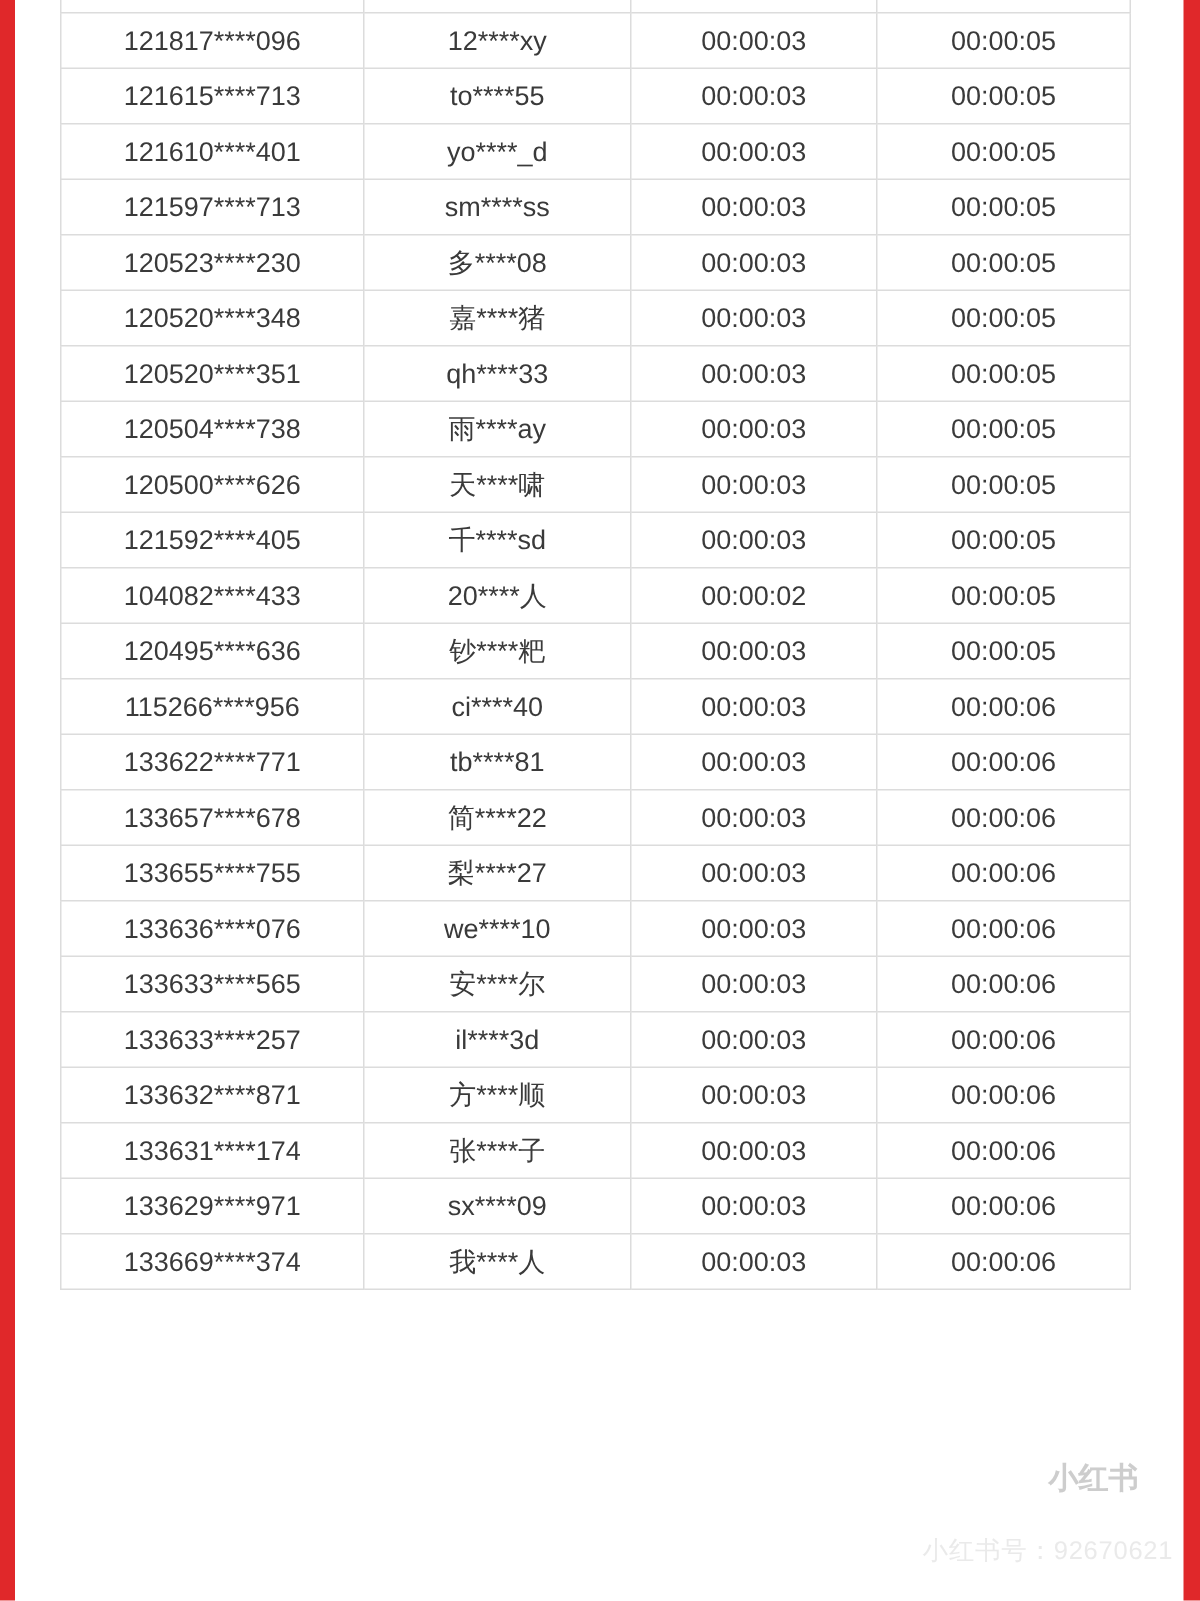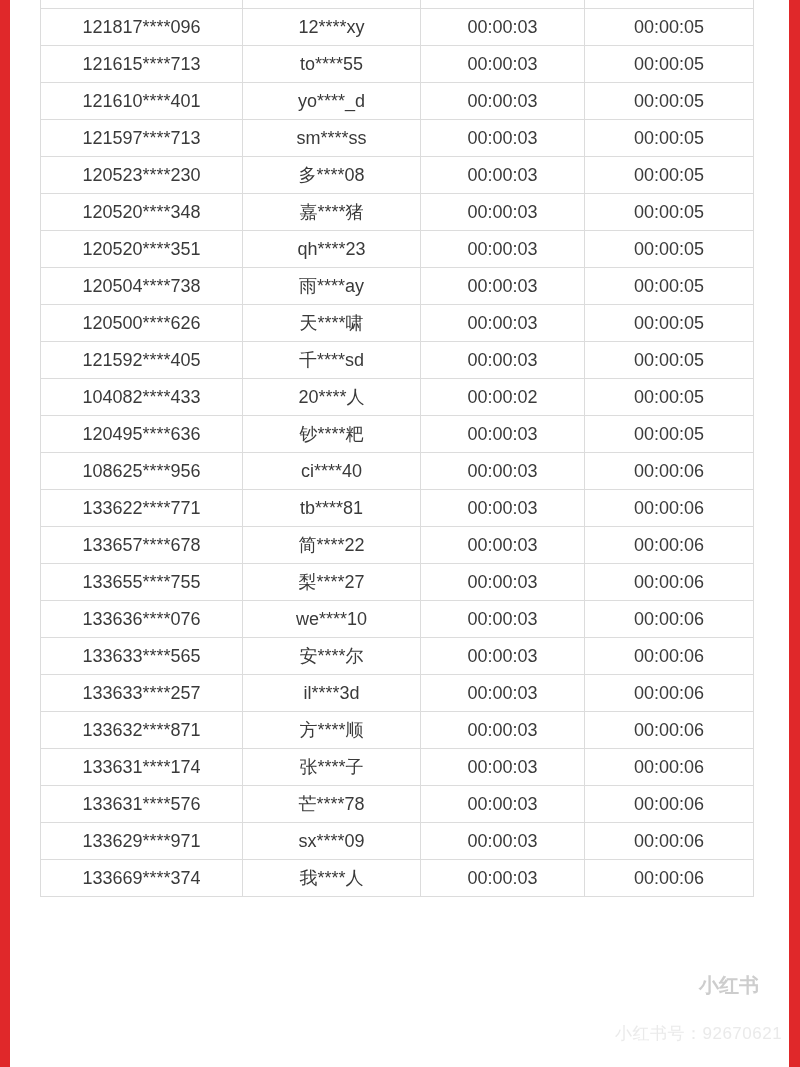--- a/index.html
+++ b/index.html
@@ -84,21 +84,21 @@
           <td>00:00:05</td>
         </tr>
         <tr>
           <td>120520****348</td>
           <td>嘉****猪</td>
           <td>00:00:03</td>
           <td>00:00:05</td>
         </tr>
         <tr>
           <td>120520****351</td>
-          <td>qh****23</td>
+          <td>qh****33</td>
           <td>00:00:03</td>
           <td>00:00:05</td>
         </tr>
         <tr>
           <td>120504****738</td>
           <td>雨****ay</td>
           <td>00:00:03</td>
           <td>00:00:05</td>
         </tr>
         <tr>
@@ -119,21 +119,21 @@
           <td>00:00:02</td>
           <td>00:00:05</td>
         </tr>
         <tr>
           <td>120495****636</td>
           <td>钞****粑</td>
           <td>00:00:03</td>
           <td>00:00:05</td>
         </tr>
         <tr>
-          <td>108625****956</td>
+          <td>115266****956</td>
           <td>ci****40</td>
           <td>00:00:03</td>
           <td>00:00:06</td>
         </tr>
         <tr>
           <td>133622****771</td>
           <td>tb****81</td>
           <td>00:00:03</td>
           <td>00:00:06</td>
         </tr>
@@ -169,26 +169,20 @@
         </tr>
         <tr>
           <td>133632****871</td>
           <td>方****顺</td>
           <td>00:00:03</td>
           <td>00:00:06</td>
         </tr>
         <tr>
           <td>133631****174</td>
           <td>张****子</td>
-          <td>00:00:03</td>
-          <td>00:00:06</td>
-        </tr>
-        <tr>
-          <td>133631****576</td>
-          <td>芒****78</td>
           <td>00:00:03</td>
           <td>00:00:06</td>
         </tr>
         <tr>
           <td>133629****971</td>
           <td>sx****09</td>
           <td>00:00:03</td>
           <td>00:00:06</td>
         </tr>
         <tr>

